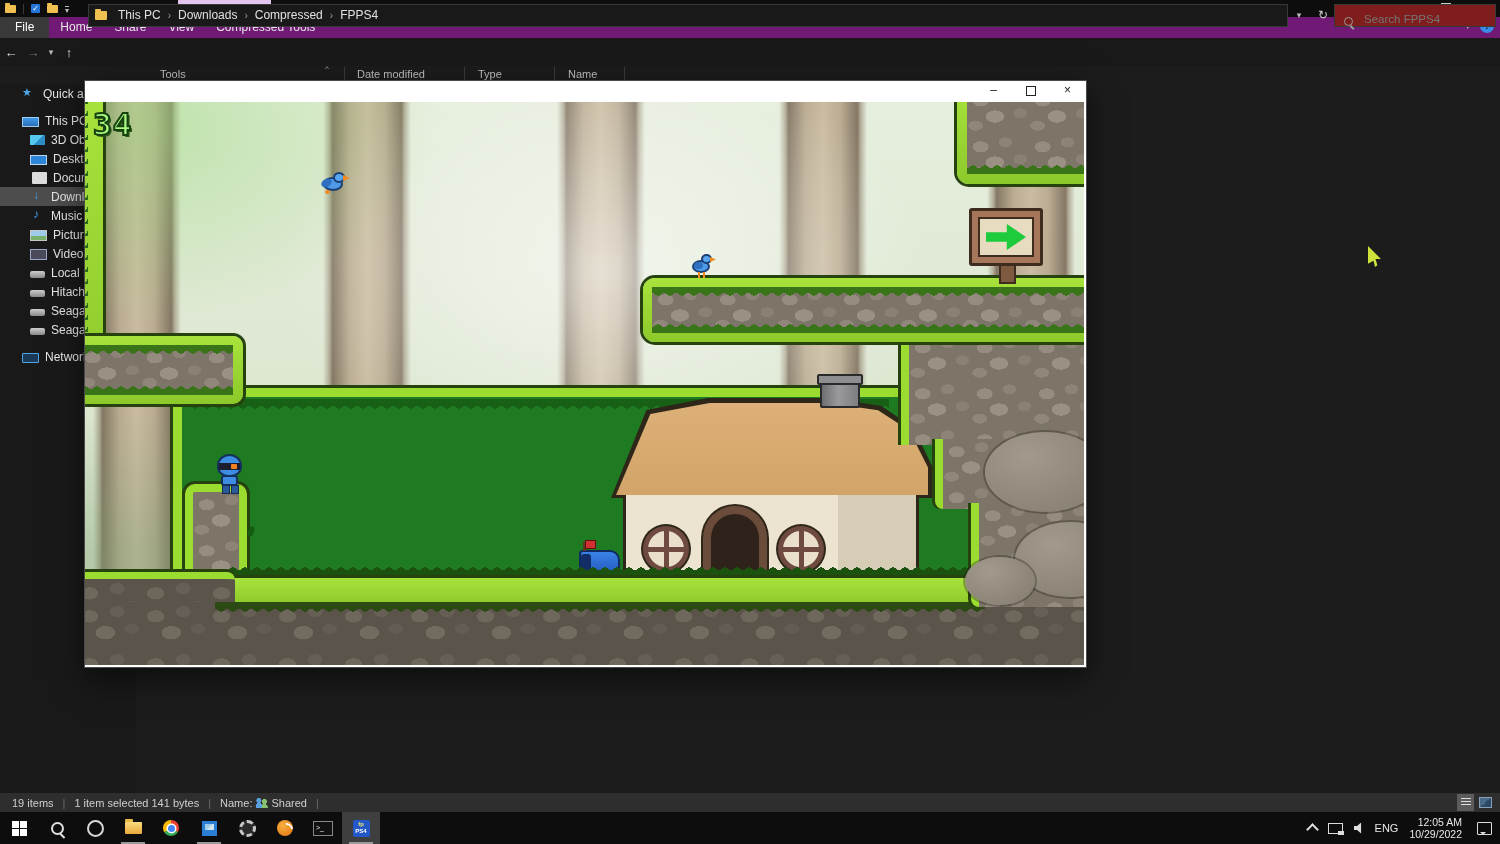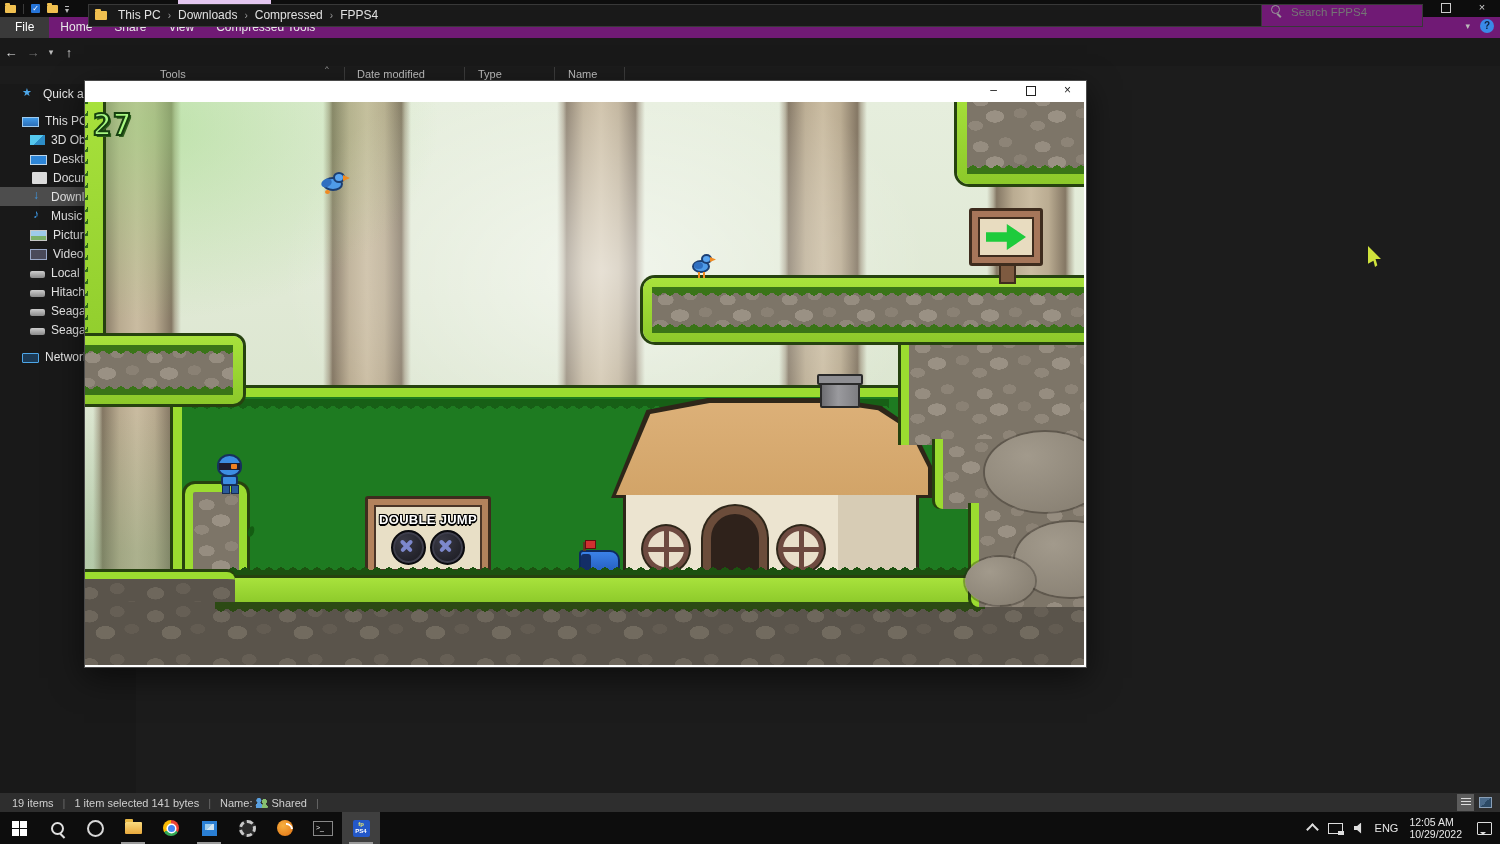--- a/index.html
+++ b/index.html
@@ -30,21 +30,21 @@
   .navarrow.dim{color:#6e6e6e}
   .navarrow.small{font-size:9px;width:14px;color:#bbb}
   #addressbox{position:absolute;left:88px;top:4px;width:1198px;height:21px;border:1px solid #383838;background:#191919;
     display:flex;align-items:center;font-size:12px;color:#e0e0e0}
   .bc-folder{width:12px;height:9px;background:#f0c050;border-radius:1px;margin:0 7px 0 6px;position:relative}
   .bc-folder::before{content:"";position:absolute;left:0;top:-2px;width:6px;height:2px;background:#f0c050;border-radius:1px 1px 0 0}
   .bc-item{padding:0 4px;line-height:21px}
   .bc-sep{color:#9a9a9a;font-size:10px;padding:0 3px}
   #addr-extra{position:absolute;left:1292px;top:4px;display:flex;align-items:center;gap:12px;height:21px}
   #refresh-icon{color:#cfcfcf;font-size:12px}
-  #searchbox{position:absolute;left:1261px;top:4px;width:160px;height:21px;border:1px solid #383838;background:#701a75;display:flex;align-items:flex-start}
+  #searchbox{position:absolute;left:1334px;top:4px;width:160px;height:21px;border:1px solid #383838;background:#7f1d1d;display:flex;align-items:flex-end}
   .mag{width:7px;height:7px;border:1.5px solid #9a9a9a;border-radius:50%;margin-left:9px;position:relative}
   .mag::after{content:"";position:absolute;left:6px;top:7px;width:5px;height:1.5px;background:#9a9a9a;transform:rotate(45deg);transform-origin:0 0}
   #search-input{background:transparent;border:none;outline:none;color:#9a9a9a;font-size:11.5px;margin-left:9px;width:120px;font-family:"Liberation Sans",sans-serif}
   #colheaders{position:absolute;left:0;top:64px;right:0;height:18px;font-size:11px;color:#c0c0c0}
   .colh{position:absolute;top:4px}
   .colsep{position:absolute;top:3px;width:1px;height:13px;background:#3c3c3c}
   #sort-caret{position:absolute;left:325px;top:0;font-size:8px;color:#aaa}
   #sidebar{position:absolute;left:0;top:84px;width:136px;bottom:51px;background:#191919;font-size:12px;color:#e6e6e6;overflow:hidden}
   .sb-item{display:flex;align-items:center;height:19px;padding-left:22px;white-space:nowrap}
   .sb-indent{padding-left:30px}
@@ -101,21 +101,21 @@
   .g-terminal-button{width:16px;height:13px;background:#111;border:1px solid #888;color:#eee;font-size:7px;line-height:12px;text-align:left;padding-left:2px}
   .g-fpps4-button{width:17px;height:17px;background:#2458c8;border-radius:2px;display:flex;flex-direction:column;align-items:center;justify-content:center;overflow:hidden}
   .g-fpps4-button i{font-style:normal;font-weight:bold;font-size:6px;line-height:7px;color:#e8e86a}
   .g-fpps4-button b{font-size:6px;line-height:7px;color:#fff}
   #tray{position:absolute;right:8px;top:0;height:32px;display:flex;align-items:center;gap:11px;color:#e8e8e8}
   .tray-chevron{width:7px;height:7px;border-left:2px solid #ddd;border-top:2px solid #ddd;transform:rotate(45deg);margin-top:3px}
   .tray-net{width:13px;height:9px;border:1.5px solid #ddd;position:relative}
   .tray-net::after{content:"";position:absolute;right:-2px;bottom:-2px;width:6px;height:4px;background:#ddd}
   .tray-spk{width:10px;height:11px;background:#ddd;clip-path:polygon(0 32%,35% 32%,75% 0,75% 100%,35% 68%,0 68%);position:relative}
   .tray-lang{font-size:11px}
-  .tray-clock{font-size:10.5px;line-height:12px;text-align:left}
+  .tray-clock{font-size:10.5px;line-height:12px;text-align:right}
   .tray-action{width:13px;height:11px;border:1.5px solid #ddd;border-radius:1px;position:relative;margin-left:4px}
   .tray-action::after{content:"";position:absolute;left:2px;bottom:-4px;border:3px solid transparent;border-top-color:#ddd}
   
   #game-window{position:absolute;left:84px;top:80px;width:1001px;height:586px;background:#fff;border:1px solid #4a4a4a;
     box-shadow:0 10px 30px rgba(0,0,0,.55);z-index:50}
   #game-titlebar{position:absolute;left:0;top:0;right:0;height:21px;background:#fff;border-bottom:1px solid #d8d8d8;display:flex;align-items:center}
   #game-app-icon{width:14px;height:14px;background:#2055c0;border-radius:2px;margin:0 6px 0 6px;display:flex;flex-direction:column;align-items:center;justify-content:center;overflow:hidden}
   #game-app-icon i{font-style:normal;font-weight:bold;font-size:5px;line-height:6px;color:#e8e86a}
   #game-app-icon b{font-size:5px;line-height:6px;color:#fff}
   #game-title{font-size:11.5px;color:#111}
@@ -357,29 +357,20 @@
       <div class="abs" style="left:16px;top:0;width:5px;height:36px;background:#6e4a40"></div>
     </div>
     <div class="abs" style="left:693px;top:424px;width:46px;height:46px;border-radius:50%;background:#e9dfca;border:5px solid #6e4a40;box-shadow:0 0 0 2px #2e2619;box-sizing:border-box">
       <div class="abs" style="left:0;top:16px;width:36px;height:5px;background:#6e4a40"></div>
       <div class="abs" style="left:16px;top:0;width:5px;height:36px;background:#6e4a40"></div>
     </div>
 
     <div class="abs" style="left:163px;top:424px;width:6px;height:11px;background:#145c12;border-radius:50%;transform:rotate(18deg)"></div>
 
     <div class="abs" style="left:334px;top:474px;width:16px;height:14px;background:#8a6142;border:2px solid #3e2c1e"></div>
-    <div class="abs" style="left:280px;top:394px;width:126px;height:84px;background:#b3825c;border:3px solid #3e2c1e;border-radius:3px;box-sizing:border-box">
-      <div class="abs" style="left:6px;top:6px;right:6px;bottom:6px;background:#e8dfc6;border:2px solid #4a3426">
-        <div id="dj-title">DOUBLE JUMP</div>
-        <div style="display:flex;justify-content:center;gap:4px;margin-top:3px">
-          <span class="xbtn"></span>
-          <span class="xbtn"></span>
-        </div>
-      </div>
-    </div>
 
     <div class="abs" style="left:492px;top:444px;width:42px;height:42px">
       <div class="abs" style="left:16px;top:20px;width:7px;height:16px;background:#513b28;border:1px solid #2a1d12"></div>
       <div class="abs" style="left:2px;top:4px;width:37px;height:23px;background:linear-gradient(180deg,#3b82e8,#2258b8);border:2px solid #0e2a5e;border-radius:4px 10px 10px 4px"></div>
       <div class="abs" style="left:4px;top:8px;width:10px;height:17px;background:#132e66;border-radius:3px"></div>
       <div class="abs" style="left:6px;top:-4px;width:3px;height:9px;background:#5a3a20"></div>
       <div class="abs" style="left:8px;top:-6px;width:9px;height:7px;background:#d03030;border:1px solid #5e0e0e"></div>
     </div>
 
     <div class="abs" style="left:131px;top:352px;width:27px;height:38px">
@@ -431,21 +422,21 @@
     </div>
     <div class="abs" style="left:606px;top:152px;width:26px;height:25px">
       <div class="abs" style="left:1px;top:6px;width:18px;height:13px;background:#4f9be8;border:2px solid #1c3f73;border-radius:50%;box-sizing:border-box"></div>
       <div class="abs" style="left:10px;top:0;width:11px;height:10px;background:#5aa5f0;border:2px solid #1c3f73;border-radius:50%;box-sizing:border-box"></div>
       <div class="abs" style="left:19px;top:3px;width:6px;height:5px;background:#f08a20;clip-path:polygon(0 0,100% 50%,0 100%)"></div>
       <div class="abs" style="left:3px;top:8px;width:9px;height:7px;background:#2f6fc0;border-radius:50%"></div>
       <div class="abs" style="left:7px;top:18px;width:2px;height:6px;background:#f08a20"></div>
       <div class="abs" style="left:12px;top:18px;width:2px;height:6px;background:#f08a20"></div>
     </div>
 
-    <div id="fps-counter">27</div>
+    <div id="fps-counter">34</div>
   </div>
 </div>
 
 <div id="taskbar">
   <div id="taskbar-buttons">
       <div class="tb-btn">
         <span class="tbg g-start-button"></span>
       </div>
       <div class="tb-btn">
         <span class="tbg g-search-button"></span>

